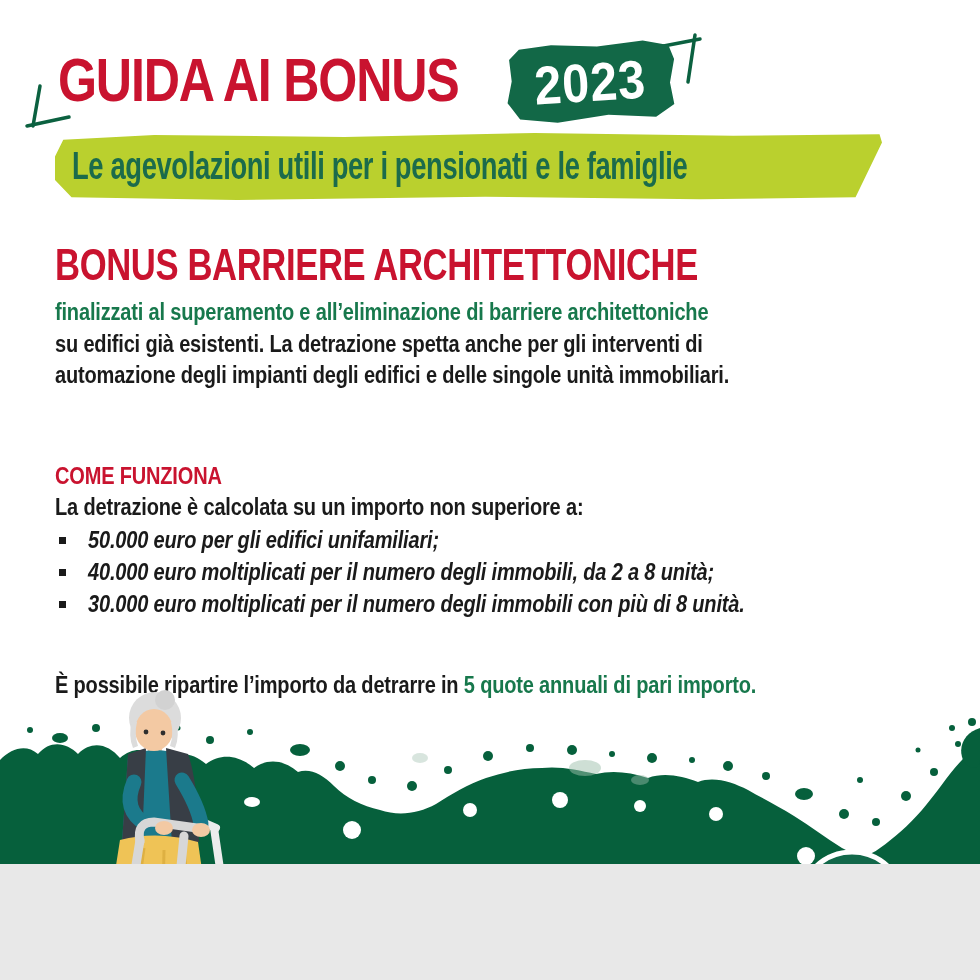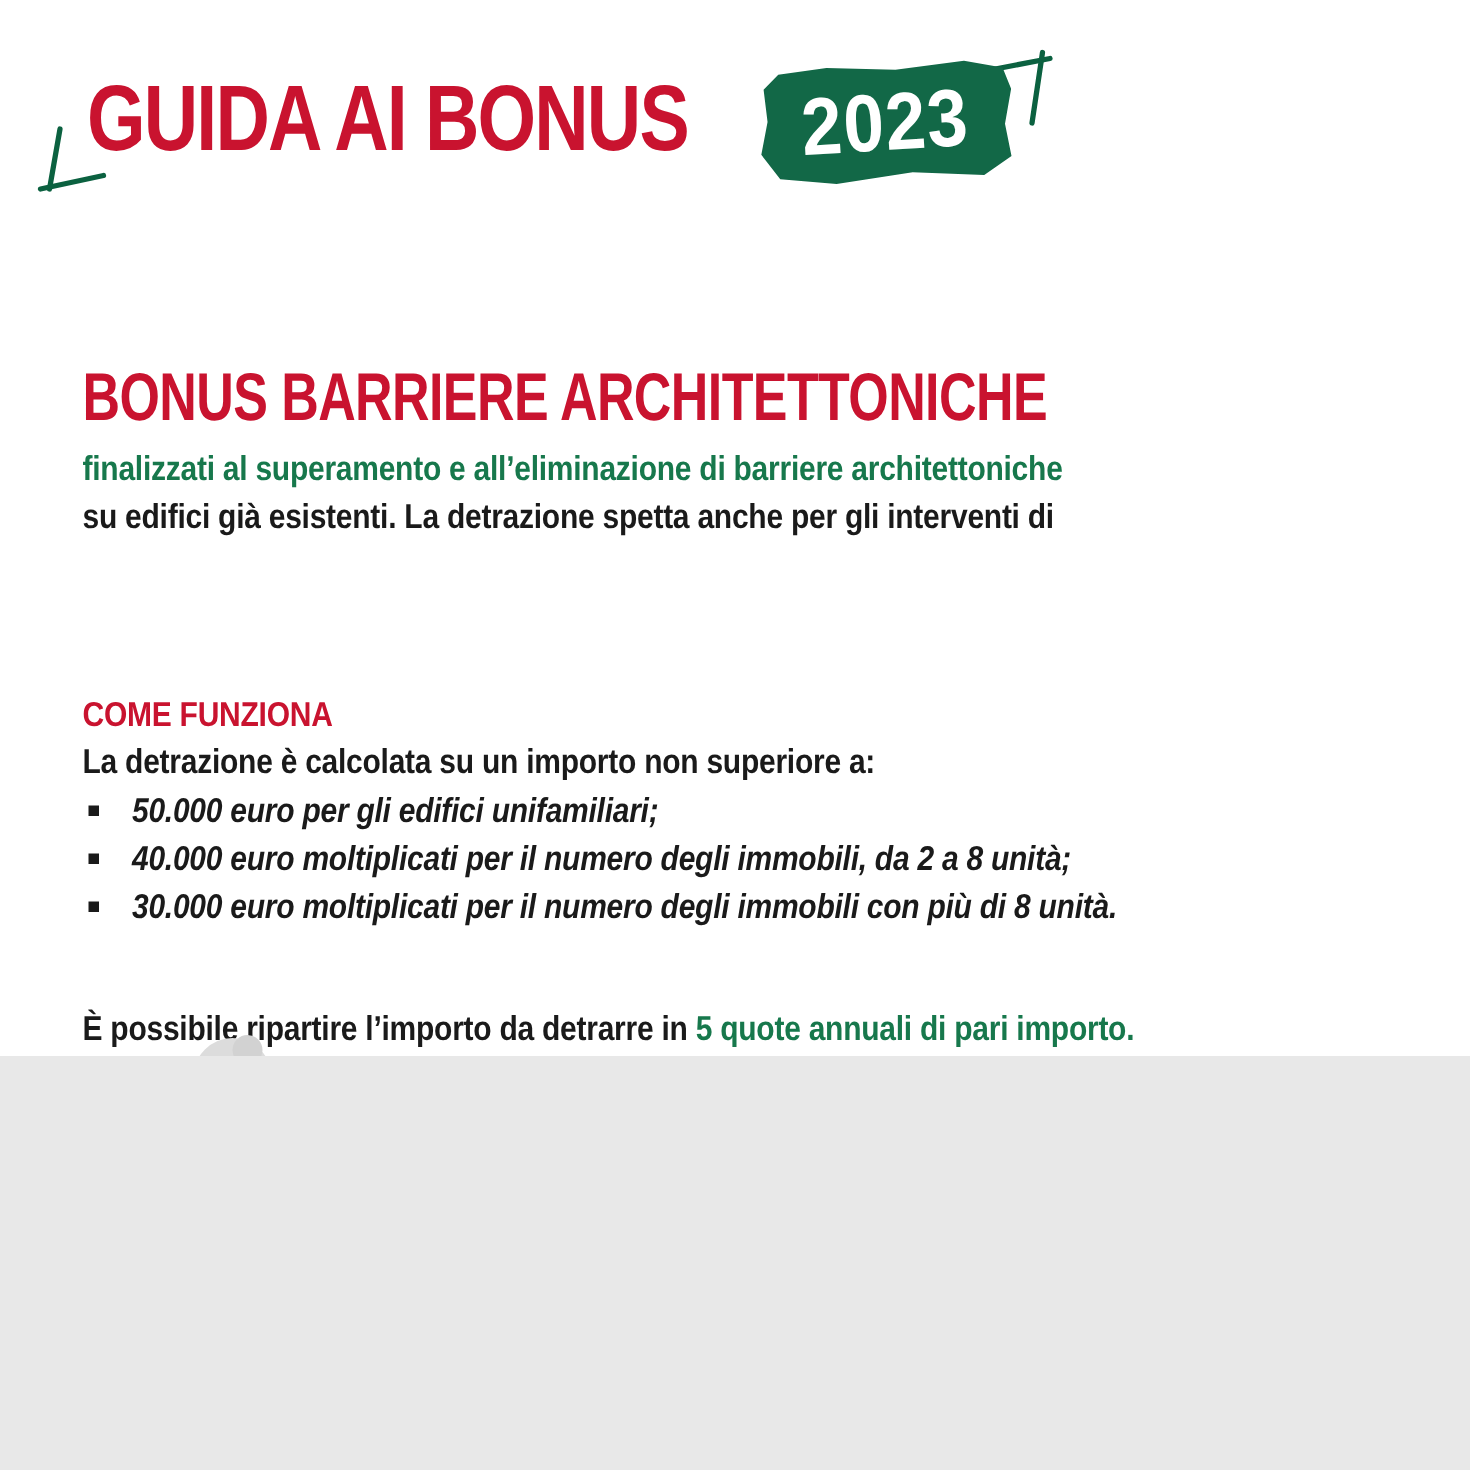--- a/index.html
+++ b/index.html
@@ -1,17 +1,17 @@
 <!DOCTYPE html>
 <html><head>
 <meta charset="utf-8">
 <style>
   html,body{margin:0;padding:0;background:#e8e8e8;}
   #poster{
-    position:relative;width:980px;height:704px;background:#ffffff;
+    position:relative;width:980px;height:864px;background:#ffffff;
     overflow:hidden;font-family:"Liberation Sans",sans-serif;
   }
   
   .title{position:absolute;left:58px;top:49px;white-space:nowrap;}
   .title span{
     display:inline-block;font-size:62px;font-weight:bold;color:#C9132F;
     letter-spacing:-1.5px;transform:scaleX(0.81);transform-origin:0 50%;
     line-height:62px;white-space:nowrap;
   }
   .badge{
@@ -81,31 +81,37 @@
     <path d="M50,3 L43,50" stroke="#0B6140" stroke-width="3.5" fill="none" stroke-linecap="round"></path>
   </svg>
 
   <h1 class="title" style="margin:0;">
     <span>GUIDA AI BONUS</span>
   </h1>
   <div class="badge">
     <span>2023</span>
   </div>
 
+  <div class="subtitle-bar">
+    <span>Le agevolazioni utili per i pensionati e le famiglie</span>
+  </div>
 
   <h2 class="h2" style="margin:0;text-align:center;">
     <span>BONUS BARRIERE ARCHITETTONICHE</span>
   </h2>
 
   <div class="bodyblock intro">
     <div class="line">
       <span class="cond green">finalizzati al superamento e all’eliminazione di barriere architettoniche</span>
     </div>
     <div class="line">
       <span class="cond dark">su edifici già esistenti. La detrazione spetta anche per gli interventi di</span>
+    </div>
+    <div class="line">
+      <span class="cond dark">automazione degli impianti degli edifici e delle singole unità immobiliari.</span>
     </div>
   </div>
 
   <h3 class="bodyblock h3" style="margin:0;">
     <span class="cond">COME FUNZIONA</span>
   </h3>
   <div class="bodyblock cf-intro">
     <span class="cond dark">La detrazione è calcolata su un importo non superiore a:</span>
   </div>
   <ul class="bodyblock bullets">

